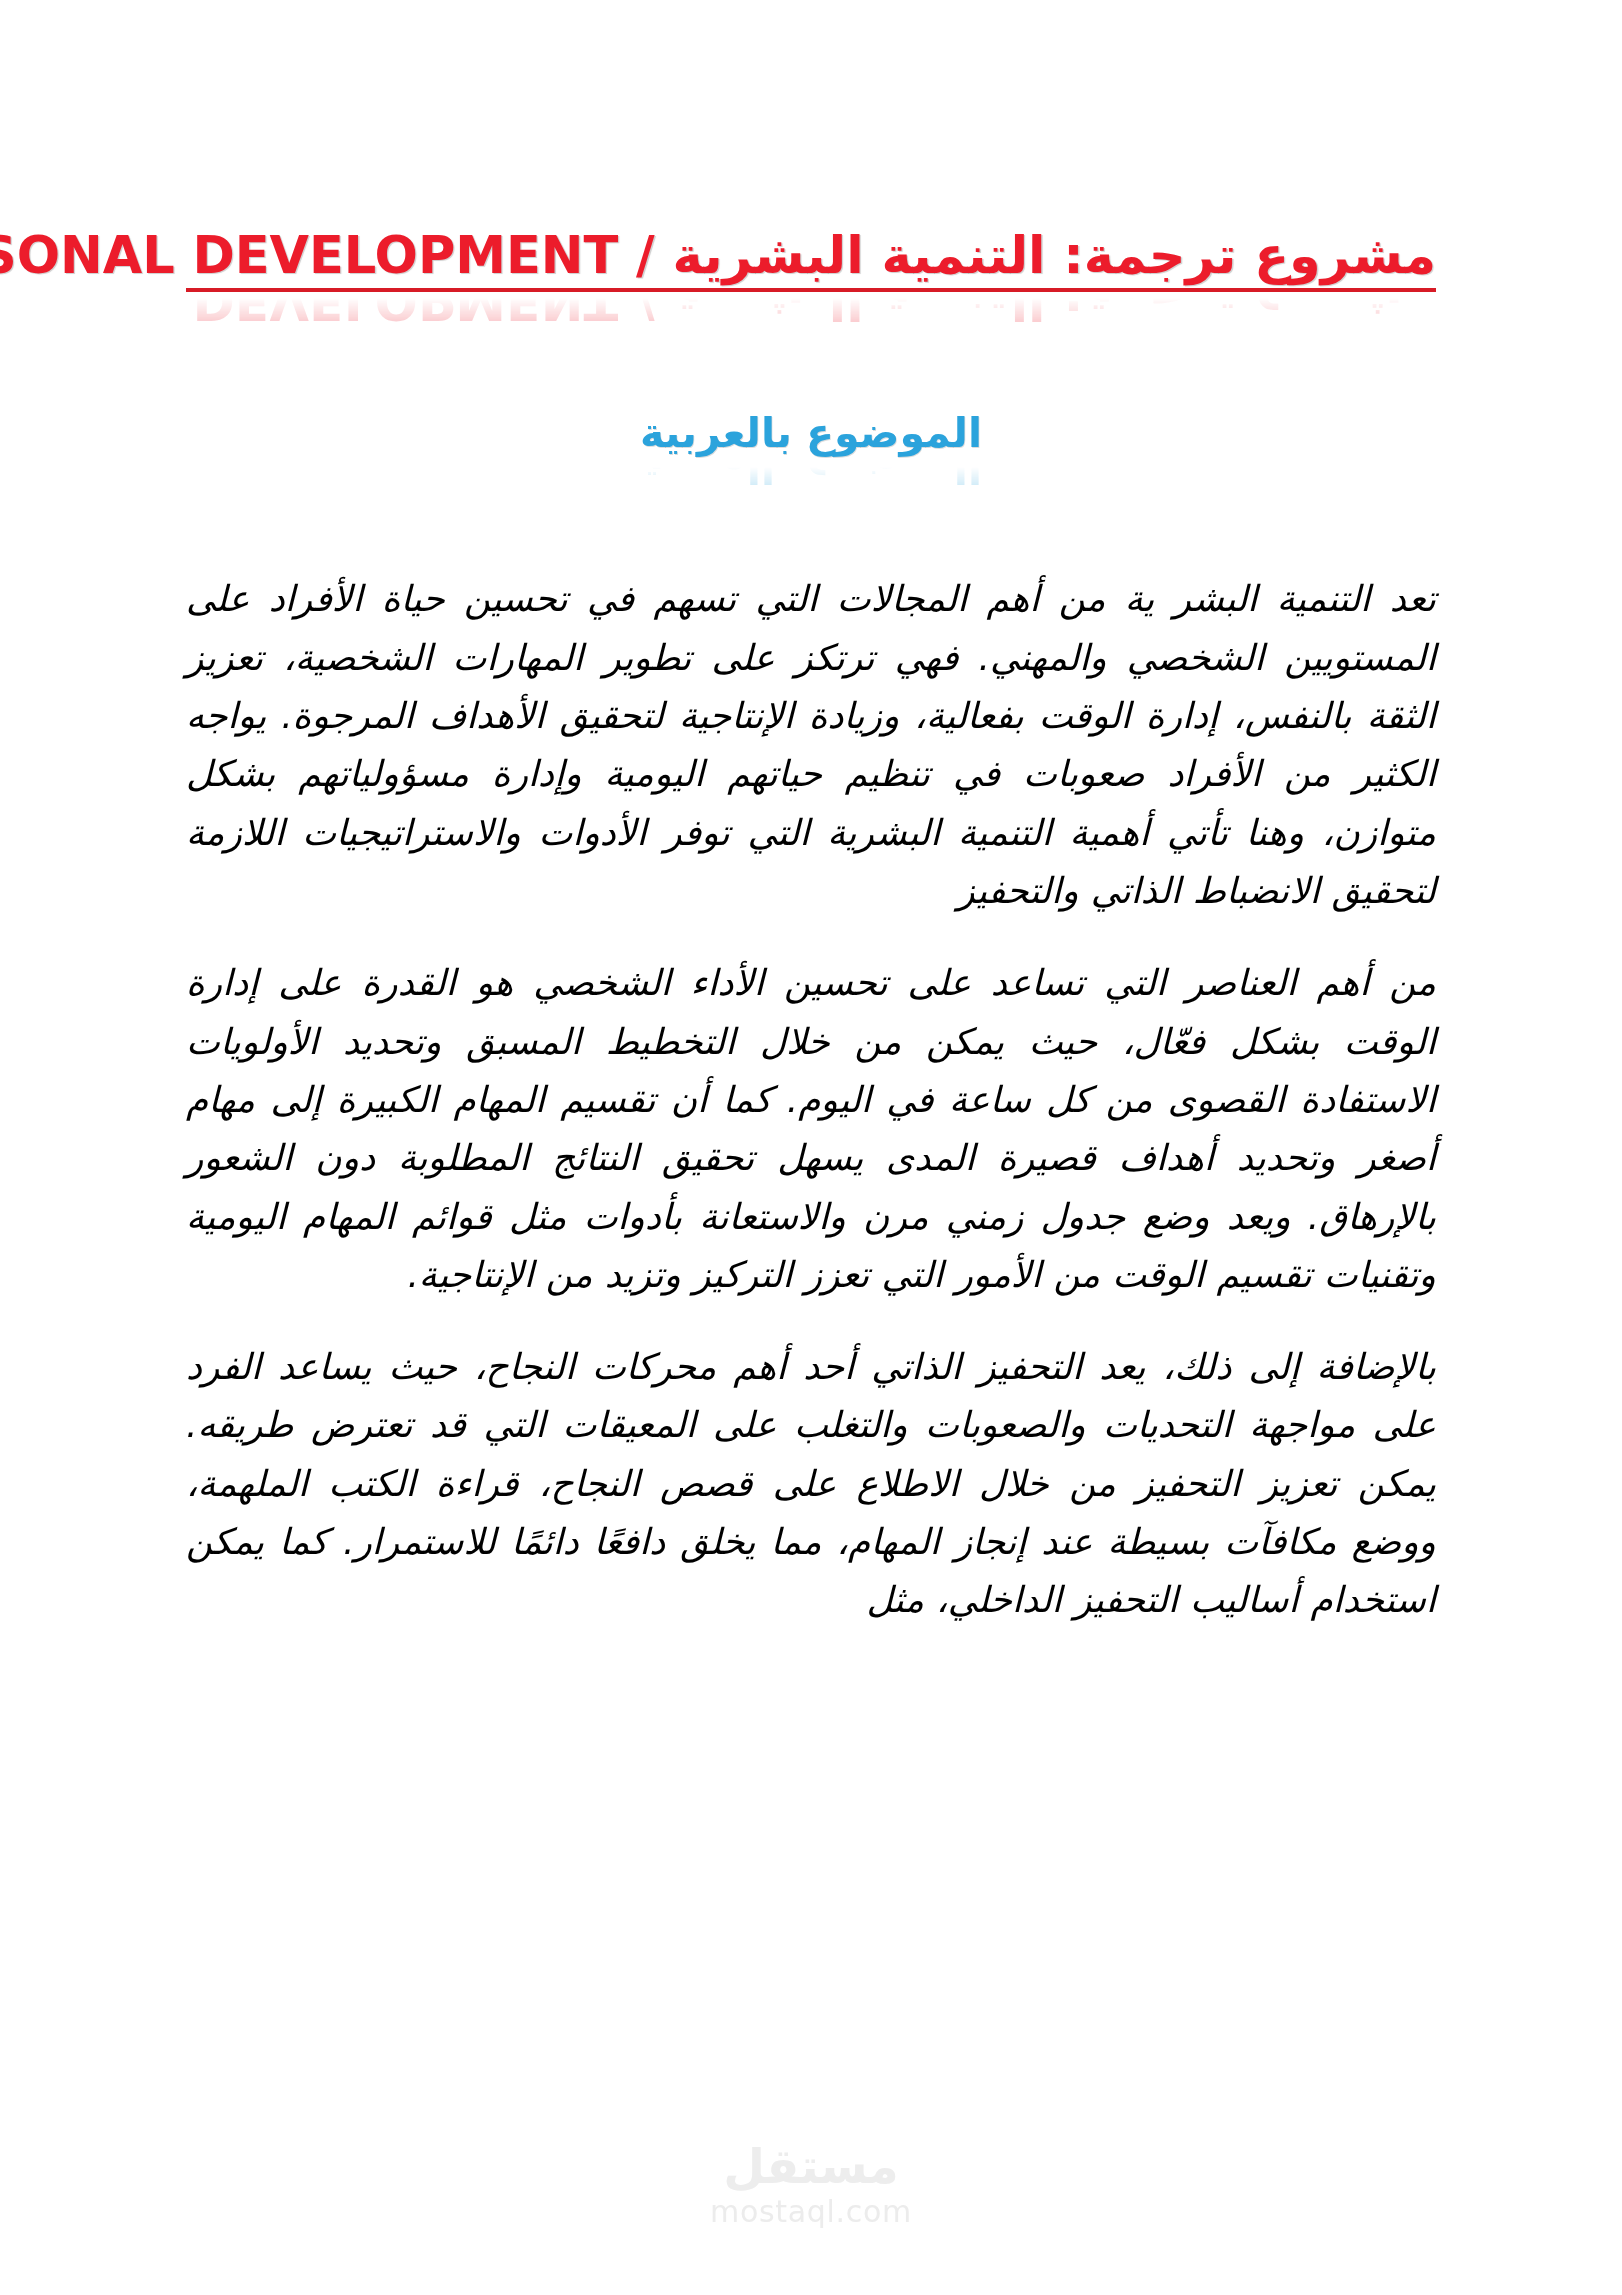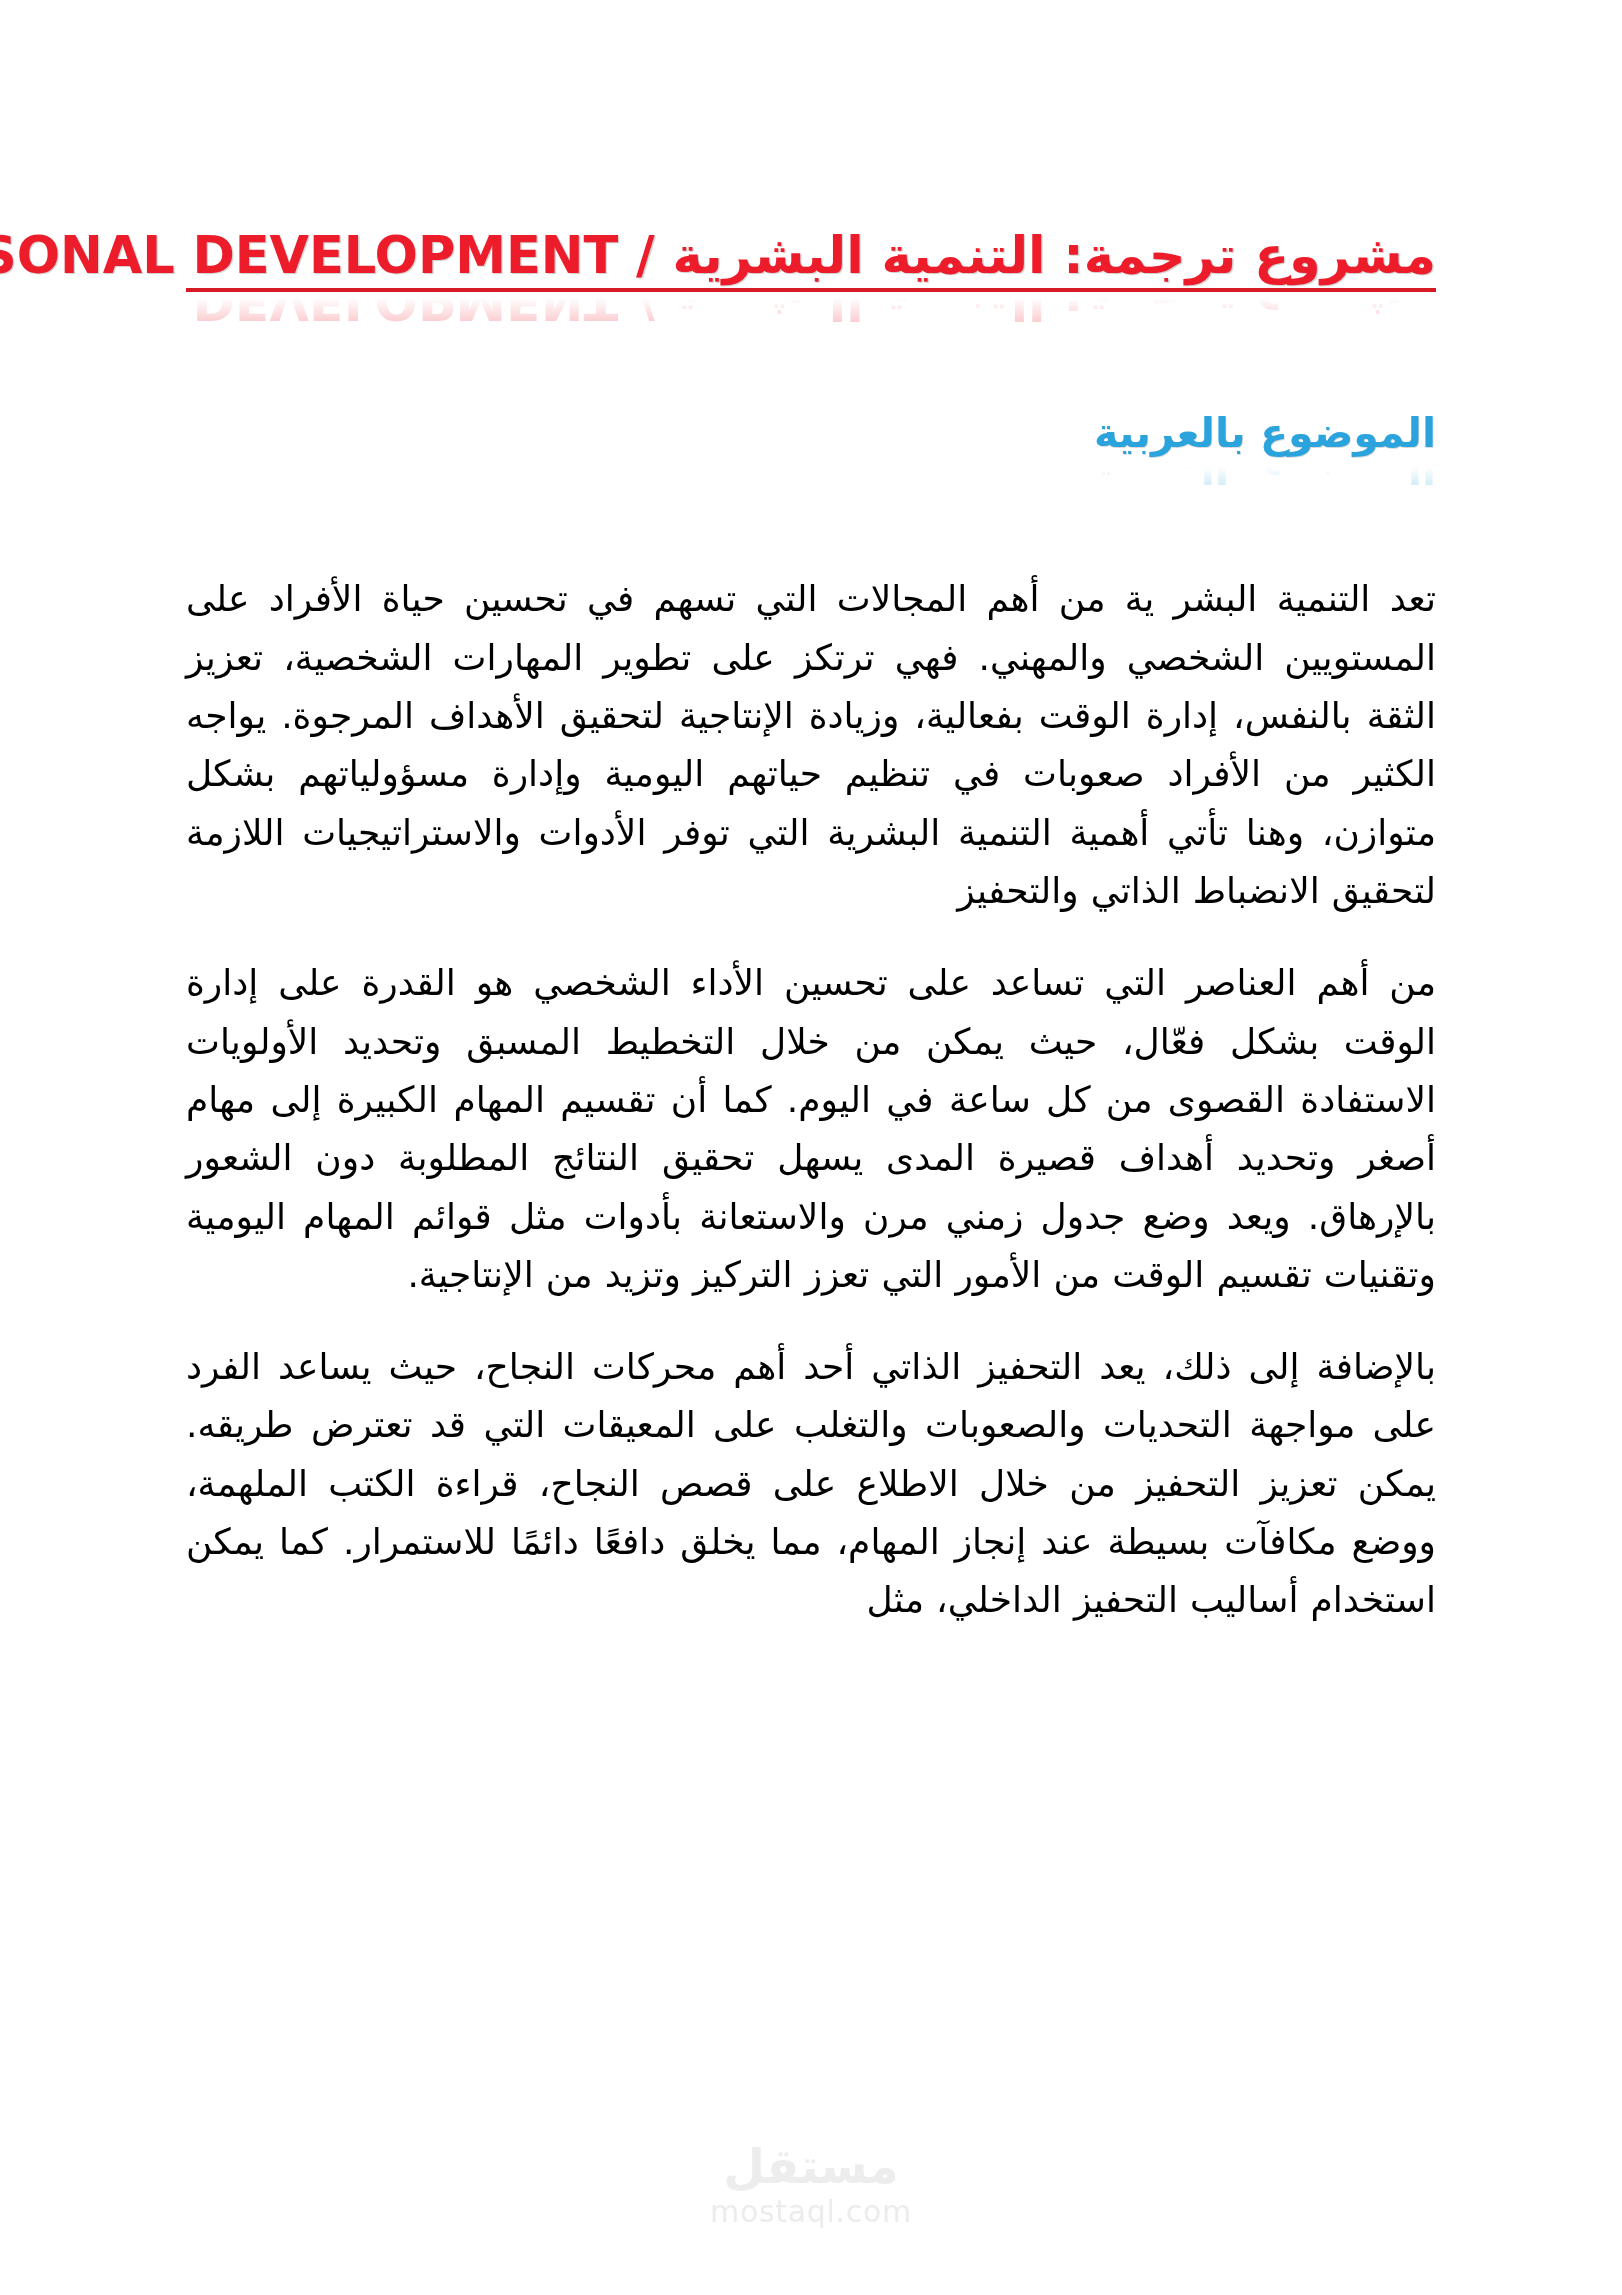--- a/index.html
+++ b/index.html
@@ -67,21 +67,21 @@
     height: 27.5px;
     overflow: hidden;
     pointer-events: none;
     direction: rtl;
     unicode-bidi: plaintext;
   }
 
   
   .doc-subtitle-wrap {
     position: relative;
-    text-align: right;
+    text-align: center;
     margin-top: 59px;
     margin-bottom: 6.5px;
   }
   .doc-subtitle {
     display: block;
     font-family: "DejaVu Sans", "Liberation Sans", sans-serif;
     font-weight: 700;
     font-size: 41px;
     line-height: 1.05;
     color: #2BA3DC;
@@ -102,20 +102,21 @@
     -webkit-mask-image: linear-gradient(to bottom, rgba(0,0,0,0.9), rgba(0,0,0,0));
     mask-image: linear-gradient(to bottom, rgba(0,0,0,0.9), rgba(0,0,0,0));
     height: 22px;
     overflow: hidden;
     pointer-events: none;
   }
 
   
   .body-text {
     margin-top: 59px;
+    font-style: italic;
   }
   .para {
     font-family: "DejaVu Sans", "Liberation Sans", sans-serif;
     font-size: 36px;
     line-height: 1.62;
     color: #000000;
     text-align: justify;
     text-align-last: right;
     direction: rtl;
     margin: 0 0 34px 0;

